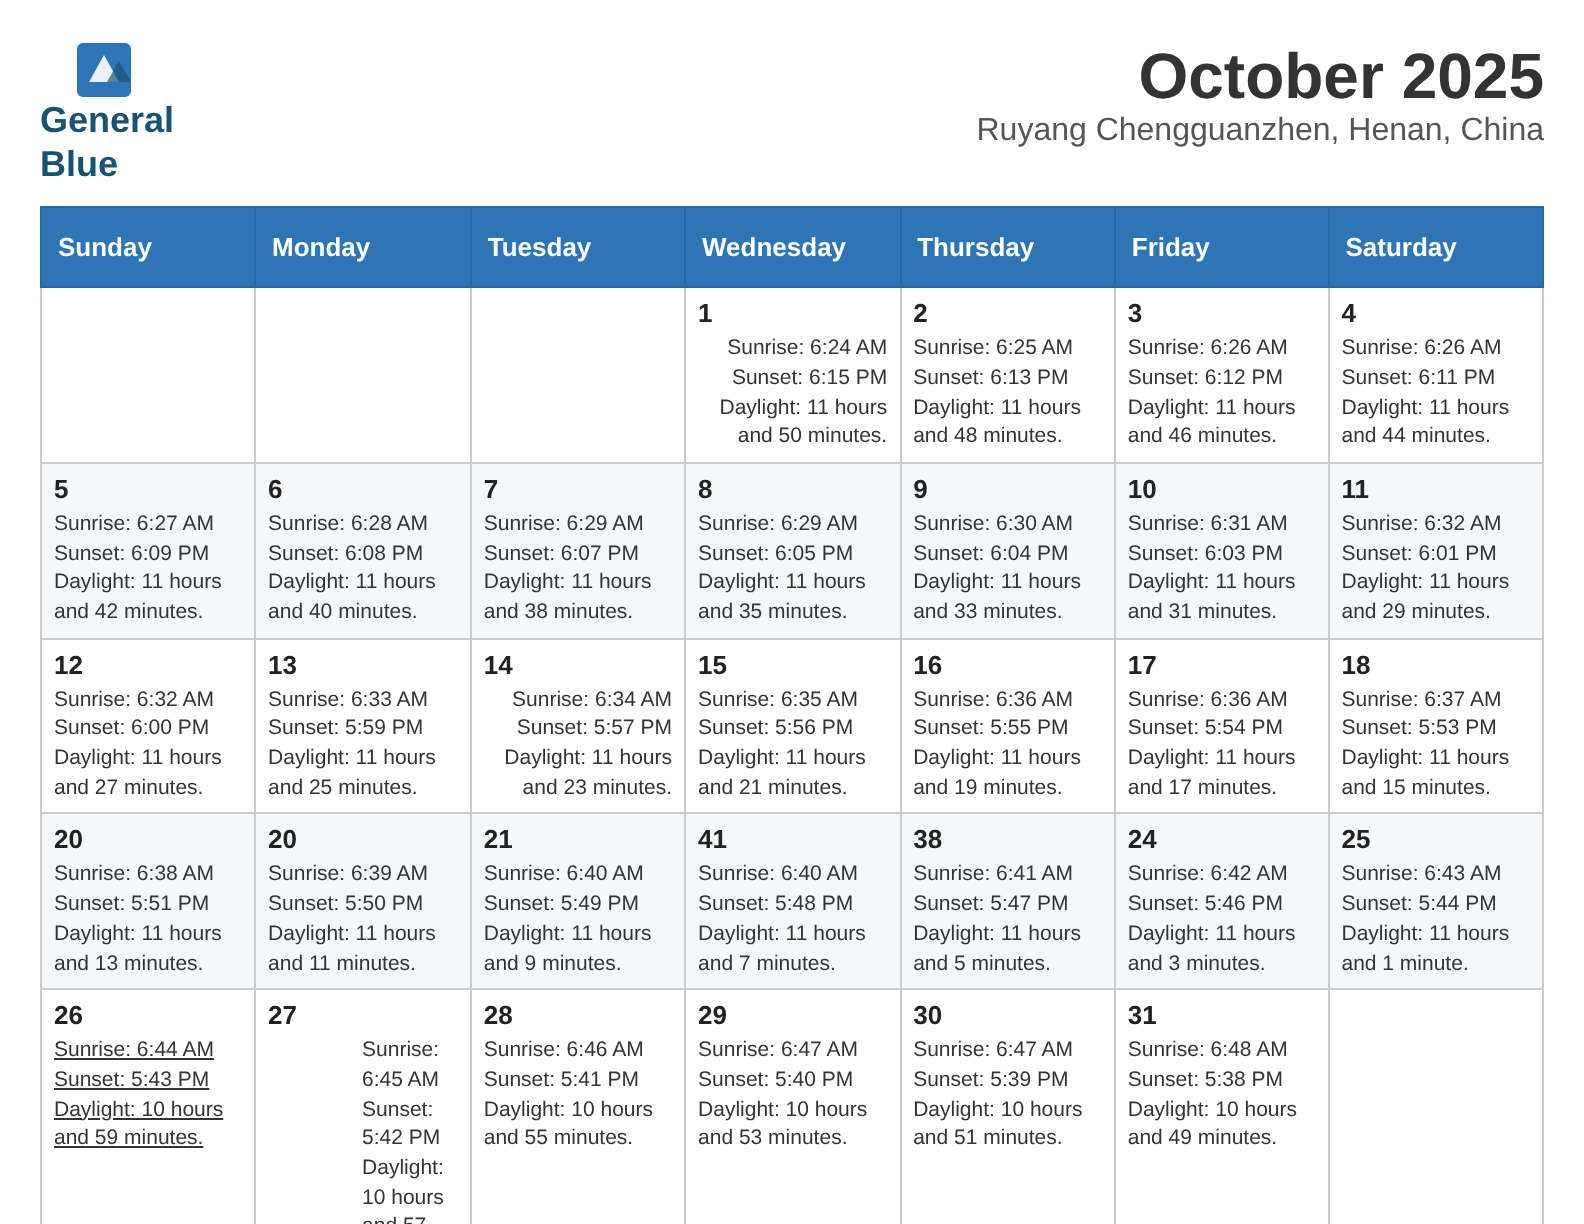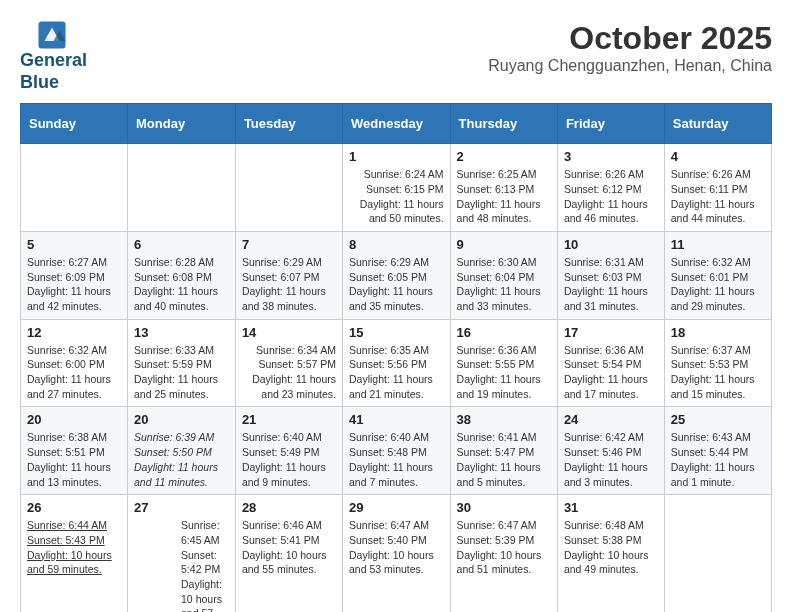--- a/index.html
+++ b/index.html
@@ -260,21 +260,21 @@
       <tr class="week-row">
         <td>
           <div class="day-number">20</div>
           <div class="day-info" style="white-space: pre-line;">Sunrise: 6:38 AM
 Sunset: 5:51 PM
 Daylight: 11 hours
 and 13 minutes.</div>
         </td>
         <td>
           <div class="day-number">20</div>
-          <div class="day-info" style="white-space: pre-line; font-style: italic;">Sunrise: 6:39 AM
+          <div class="day-info" style="white-space: pre-line;">Sunrise: 6:39 AM
 Sunset: 5:50 PM
 Daylight: 11 hours
 and 11 minutes.</div>
         </td>
         <td>
           <div class="day-number">21</div>
           <div class="day-info" style="white-space: pre-line;">Sunrise: 6:40 AM
 Sunset: 5:49 PM
 Daylight: 11 hours
 and 9 minutes.</div>

